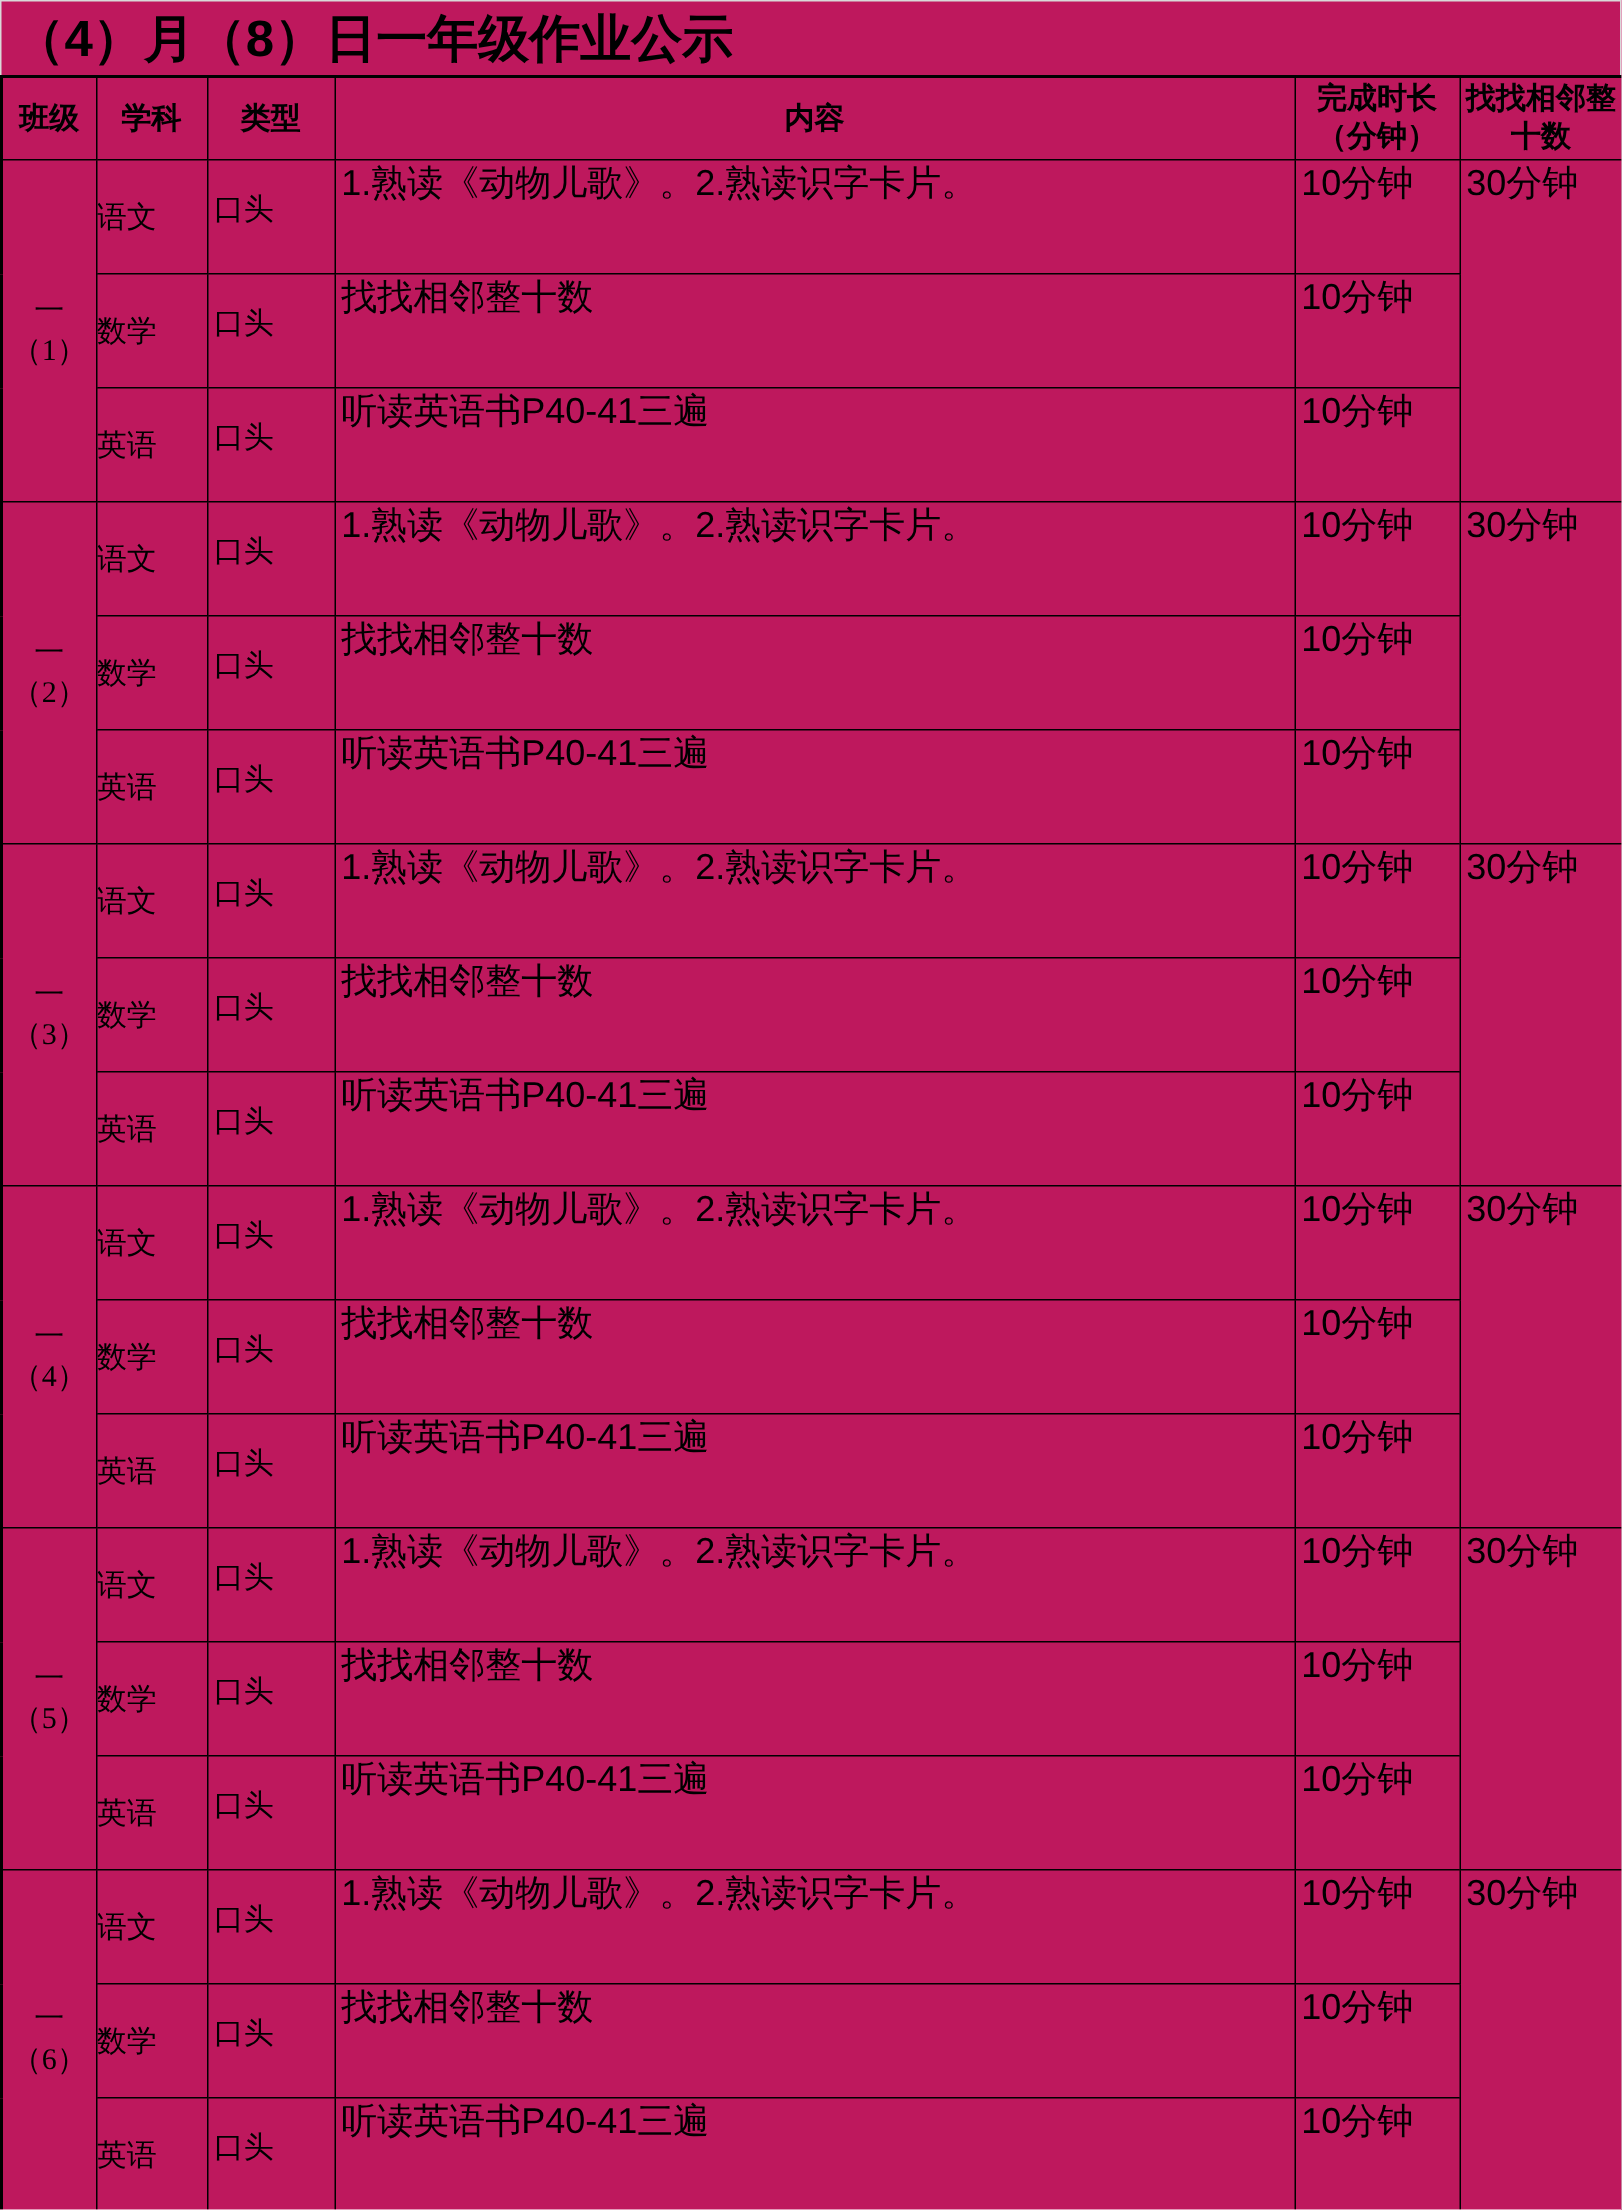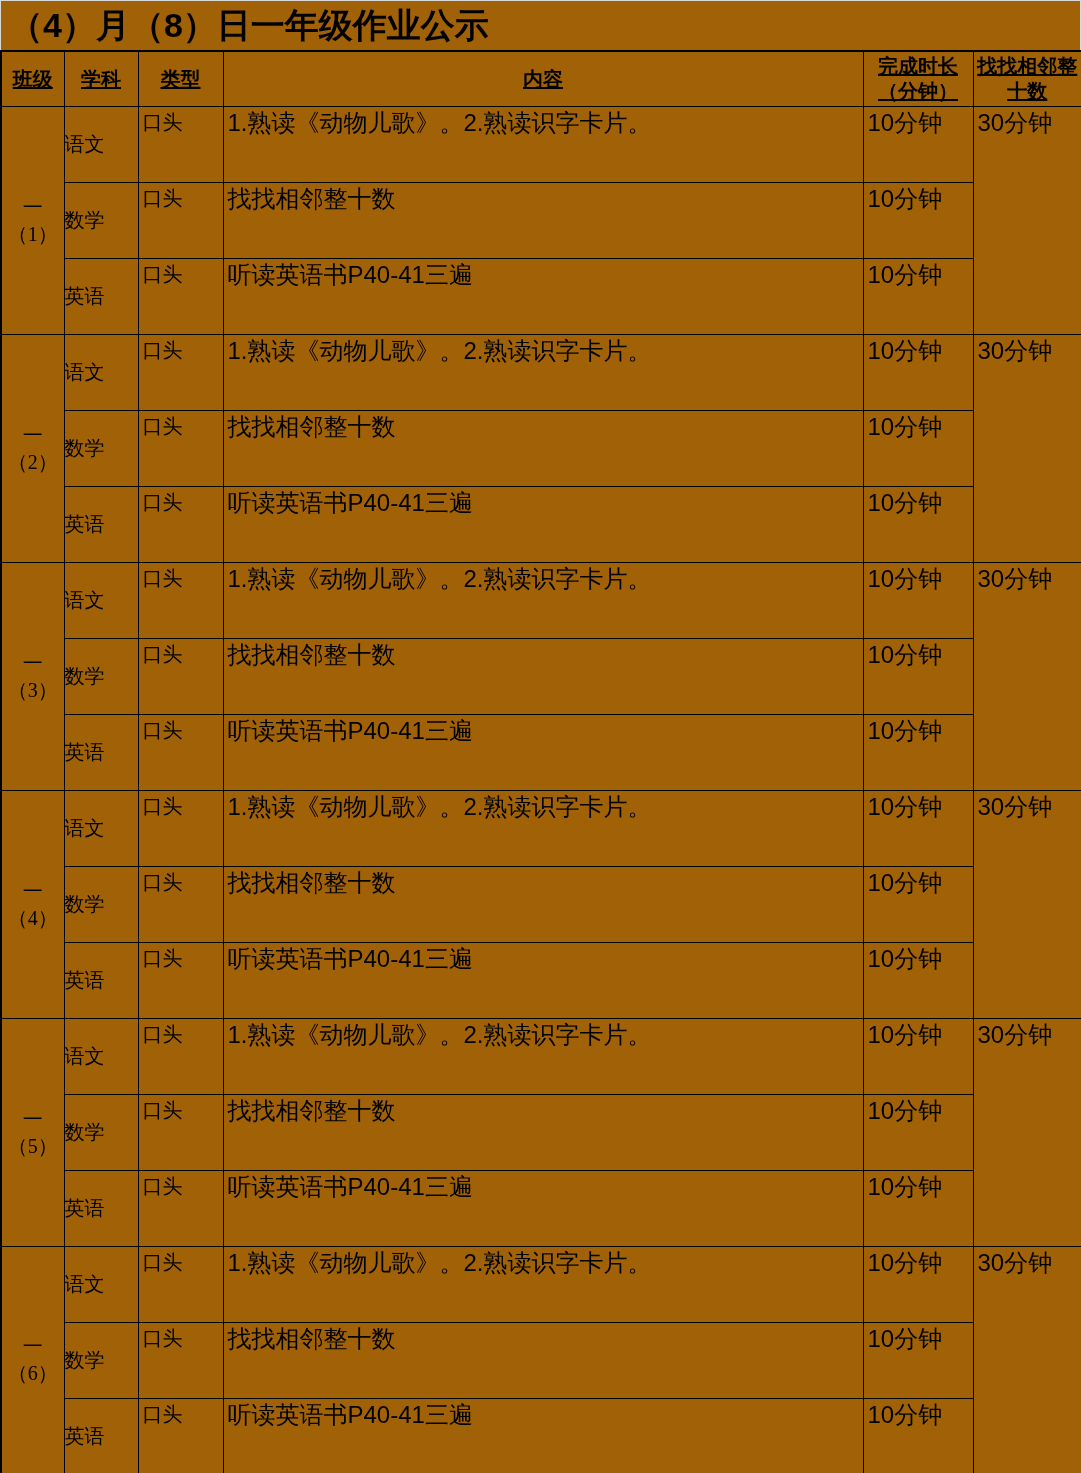--- a/index.html
+++ b/index.html
@@ -1,20 +1,20 @@
 <!DOCTYPE html>
 <html><head>
 <meta charset="utf-8">
 <style>
   * { margin: 0; padding: 0; box-sizing: border-box; }
   html, body { background: #ffffff; }
   .page {
     width: 1081px;
     height: 1473px;
-    background: #a16207;
+    background: #be185d;
     position: relative;
     overflow: hidden;
     color: #000000;
   }
   .title-bar {
     height: 50px;
     display: flex;
     align-items: center;
     padding-left: 8px;
     font-family: "Liberation Sans", sans-serif;
@@ -29,21 +29,21 @@
   table.homework {
     width: 1081px;
     table-layout: fixed;
     border-collapse: collapse;
     border: 2px solid #000000;
   }
   table.homework th, table.homework td {
     border: 1px solid #000000;
     overflow: hidden;
   }
-  thead tr { height: 52px; text-decoration: underline; }
+  thead tr { height: 52px; }
   th {
     font-family: "Liberation Serif", serif;
     font-size: 20px;
     font-weight: bold;
     text-align: center;
     vertical-align: middle;
     padding: 2px 3px;
     line-height: 25px;
   }
   tbody tr { height: 76px; }
@@ -58,21 +58,21 @@
     font-family: Liberation Serif, serif;
     font-size: 20px;
     text-align: left;
     vertical-align: middle;
   }
   td.type-cell {
     font-family: "Liberation Sans", serif;
     font-size: 20px;
     text-align: left;
     vertical-align: top;
-    padding: 2px 4px;
+    padding: 20px 4px;
     line-height: 26px;
   }
   td.content-cell, td.duration-cell, td.total-cell {
     font-family: "Liberation Sans", serif;
     font-size: 24px;
     text-align: left;
     vertical-align: top;
     padding: 3px 4px;
     line-height: 26px;
   }

